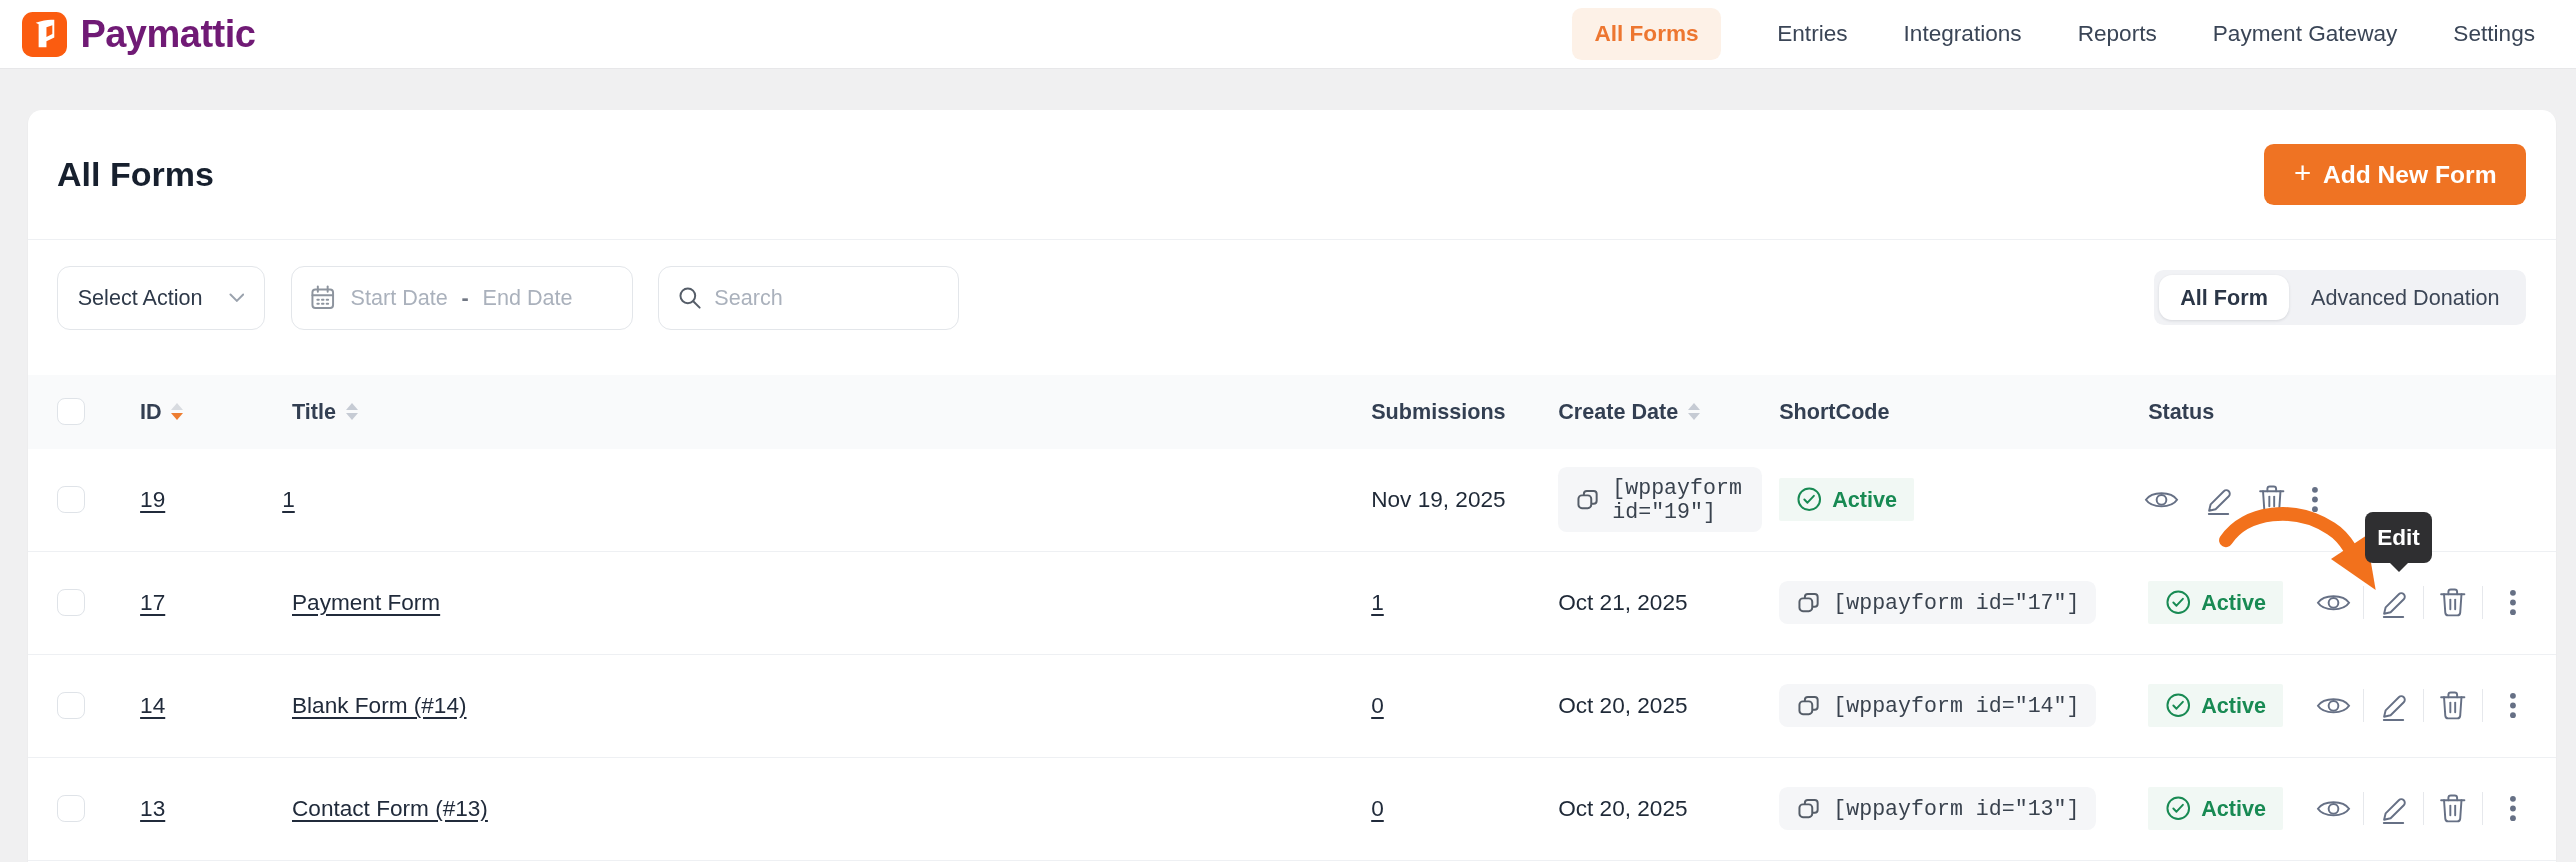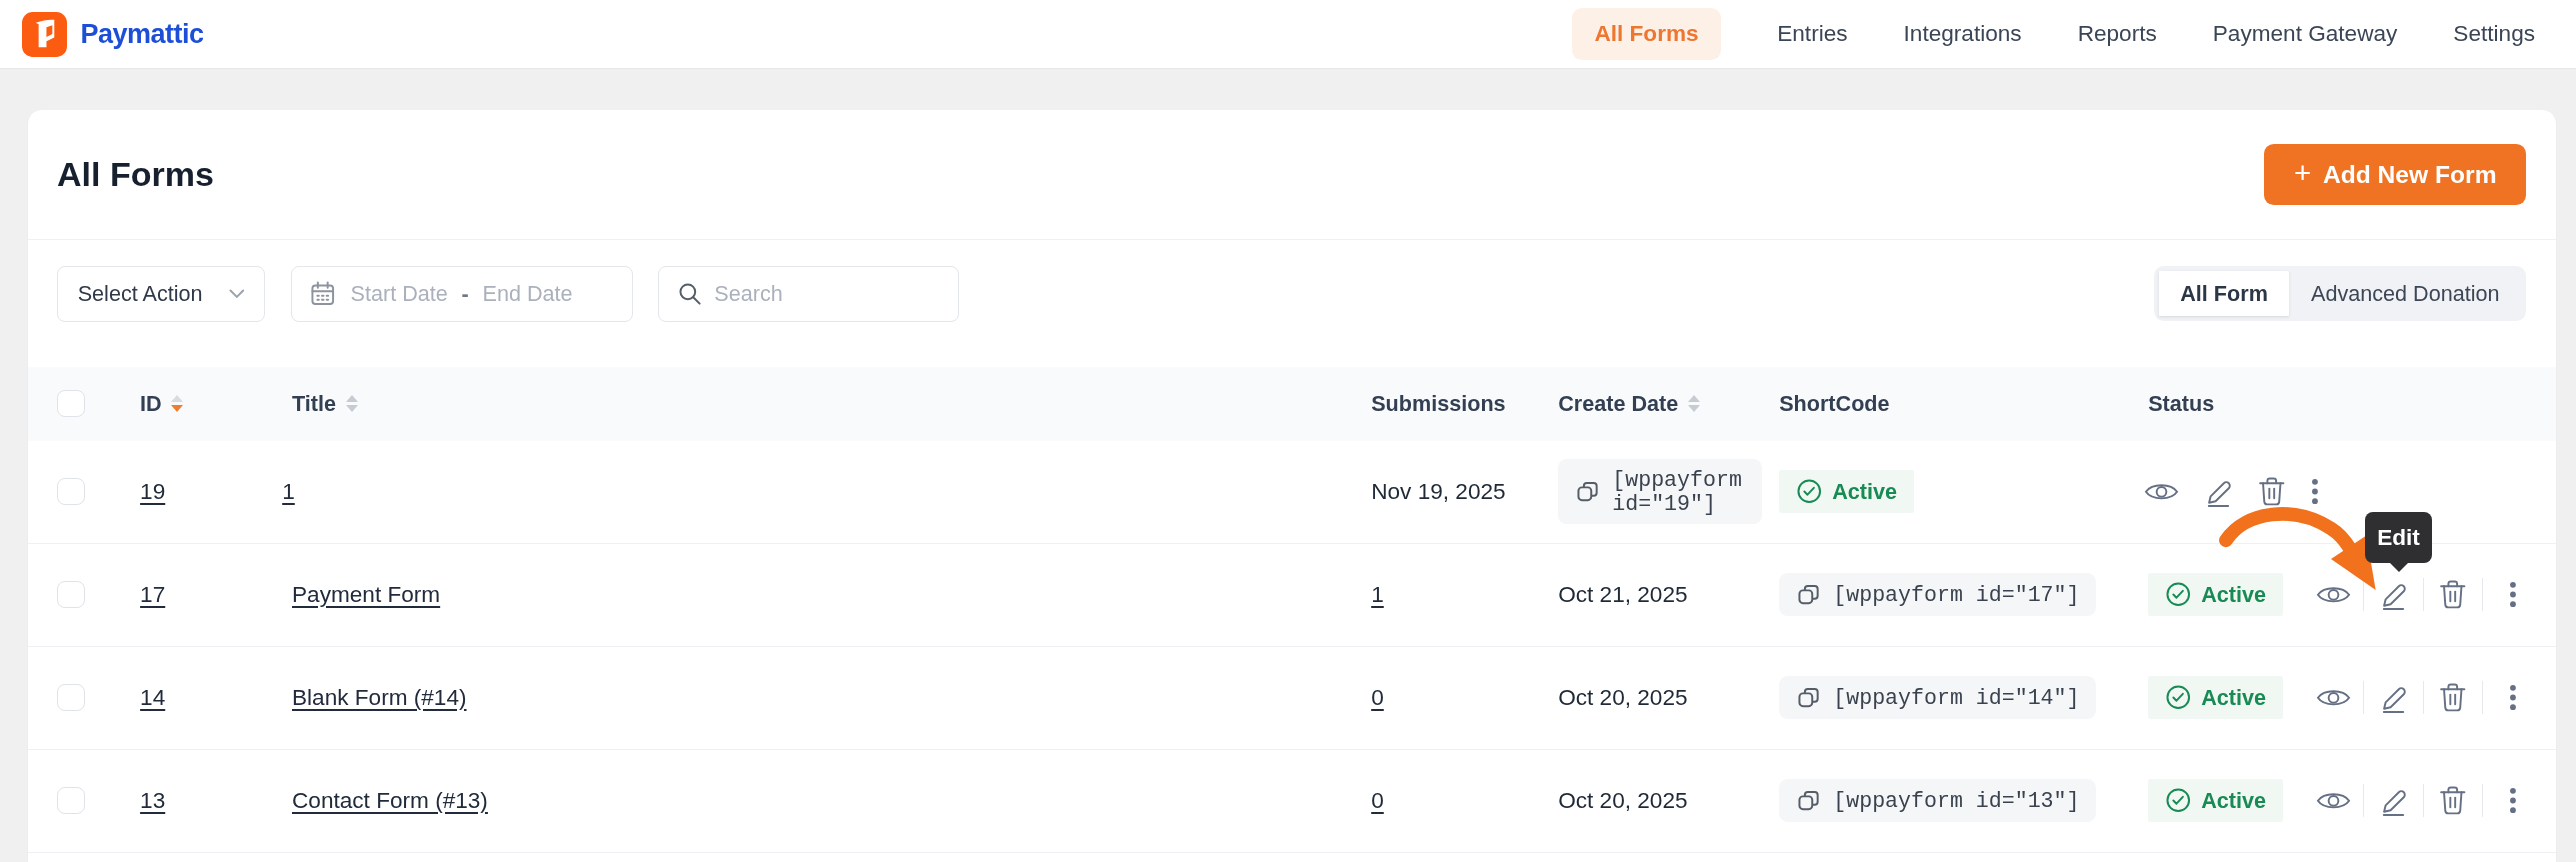--- a/index.html
+++ b/index.html
@@ -6,54 +6,54 @@
   html,body { width:2576px; height:863px; }
   body { font-family:"Liberation Sans", sans-serif; background:#f0f0f1; }
   #app { position:relative; width:2576px; height:863px; overflow:hidden; }
 
   
   .topbar { position:absolute; left:0; top:0; width:2576px; height:69px;
     background:#ffffff; border-bottom:1px solid #e7e7e9;
     display:flex; align-items:center; justify-content:space-between;
     padding:0 41px 0 21.6px; z-index:2; }
   .brand { display:flex; align-items:center; gap:13.8px; }
-  .brand-name { font-size:27px; font-weight:800; color:#1d4ed8; letter-spacing:-0.5px; }
+  .brand-name { font-size:38px; font-weight:800; color:#701a75; letter-spacing:-0.5px; }
   .nav { display:flex; align-items:center; gap:56px; }
   .nav-item { font-size:22.6px; font-weight:500; color:#3a4556; cursor:pointer; white-space:nowrap; }
   .nav-item.active { color:#ed7630; background:#fdf1e7; padding:12.8px 22.6px; border-radius:9.8px; font-weight:600; }
 
   
   .card { position:absolute; left:27.5px; top:110px; width:2528px; height:786px;
     background:#ffffff; border-radius:13.8px; box-shadow:0 1px 2px rgba(16,24,40,.05); }
 
   .card-header { height:130px; display:flex; align-items:center; justify-content:space-between;
     padding:0 29.5px 0 29.5px; border-bottom:1px solid #eef0f3; }
   .page-title { font-size:34px; font-weight:600; color:#17202e; }
   .add-btn { display:flex; align-items:center; gap:11.8px; background:#ef7323; color:#ffffff;
     border:none; border-radius:9.8px; height:61px; padding:0 29.5px; cursor:pointer;
     font-size:24.6px; font-weight:700; font-family:inherit; }
   .add-btn .plus { font-size:29.5px; font-weight:400; line-height:1; margin-top:-2.9px; }
 
   
   .filter-row { display:flex; align-items:center; margin:25.6px 29.5px 0 29.5px; }
-  .control { height:56px; border:1px solid #e3e6ea; border-radius:8px; background:#fff;
+  .control { height:64px; border:1px solid #e3e6ea; border-radius:13px; background:#fff;
     display:flex; align-items:center; }
   .select-action { width:208px; padding:0 19.7px; justify-content:space-between; cursor:pointer; }
   .select-action .lbl { font-size:21.6px; font-weight:500; color:#2e3949; }
   .search-box { width:301px; margin-left:25.6px; padding:0 17.7px; gap:11.8px; }
   .search-box input { border:none; outline:none; width:197px; font-size:21.6px; color:#2e3949;
     font-family:inherit; background:transparent; }
   .search-box input::placeholder { color:#aab1bc; }
   .date-box { width:342px; margin-left:25.6px; padding:0 17.7px; gap:13.8px; cursor:pointer; }
   .date-ph { font-size:21.6px; color:#aab1bc; }
   .date-sep { font-size:21.6px; color:#707783; font-weight:700; }
   .spacer { flex:1; }
   .seg { background:#f1f2f5; border-radius:9.8px; padding:4.9px; display:flex; align-items:center; height:55px; }
   .seg-item { font-size:21.6px; font-weight:500; color:#3c4656; padding:0 21.6px; height:45px;
-    display:flex; align-items:center; border-radius:1px; cursor:pointer; white-space:nowrap; }
+    display:flex; align-items:center; border-radius:13px; cursor:pointer; white-space:nowrap; }
   .seg-item.active { background:#ffffff; box-shadow:0 1px 2.9px rgba(16,24,40,.12); font-weight:600; color:#2b3647; }
 
   
   .tbl { margin-top:45px; }
   .trow { display:grid;
     grid-template-columns:88px 149px 1fr 187px 221px 369px 172px 253px;
     align-items:center; }
   .thead { height:74px; background:#f9fafb; }
   .th { font-size:21.6px; font-weight:600; color:#333f52; padding-left:17.7px;
     display:flex; align-items:center; gap:9.8px; }

